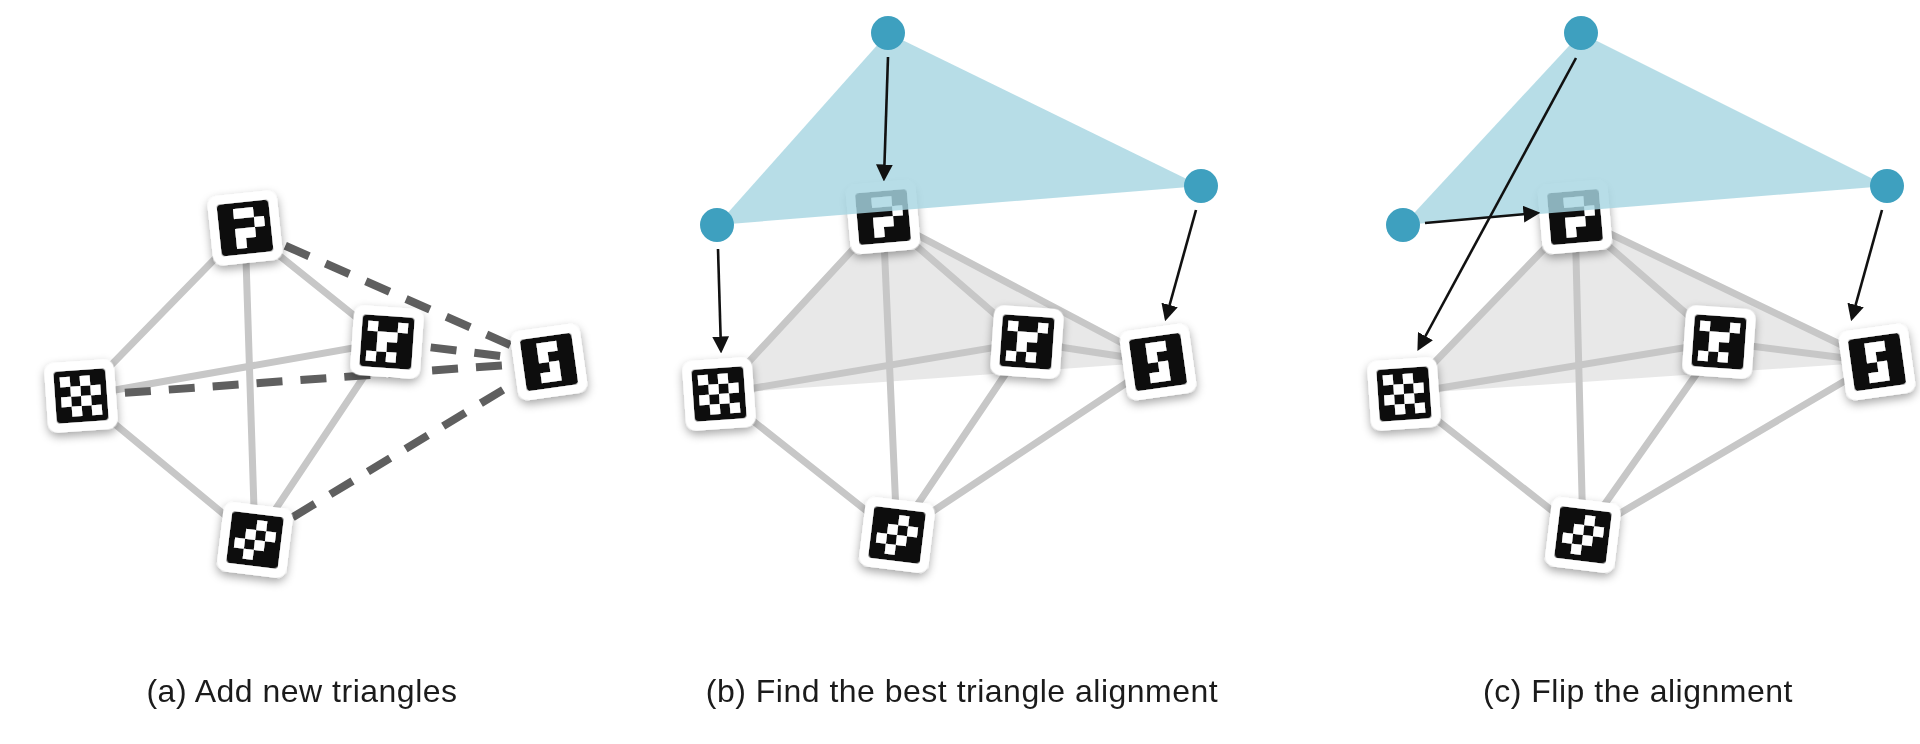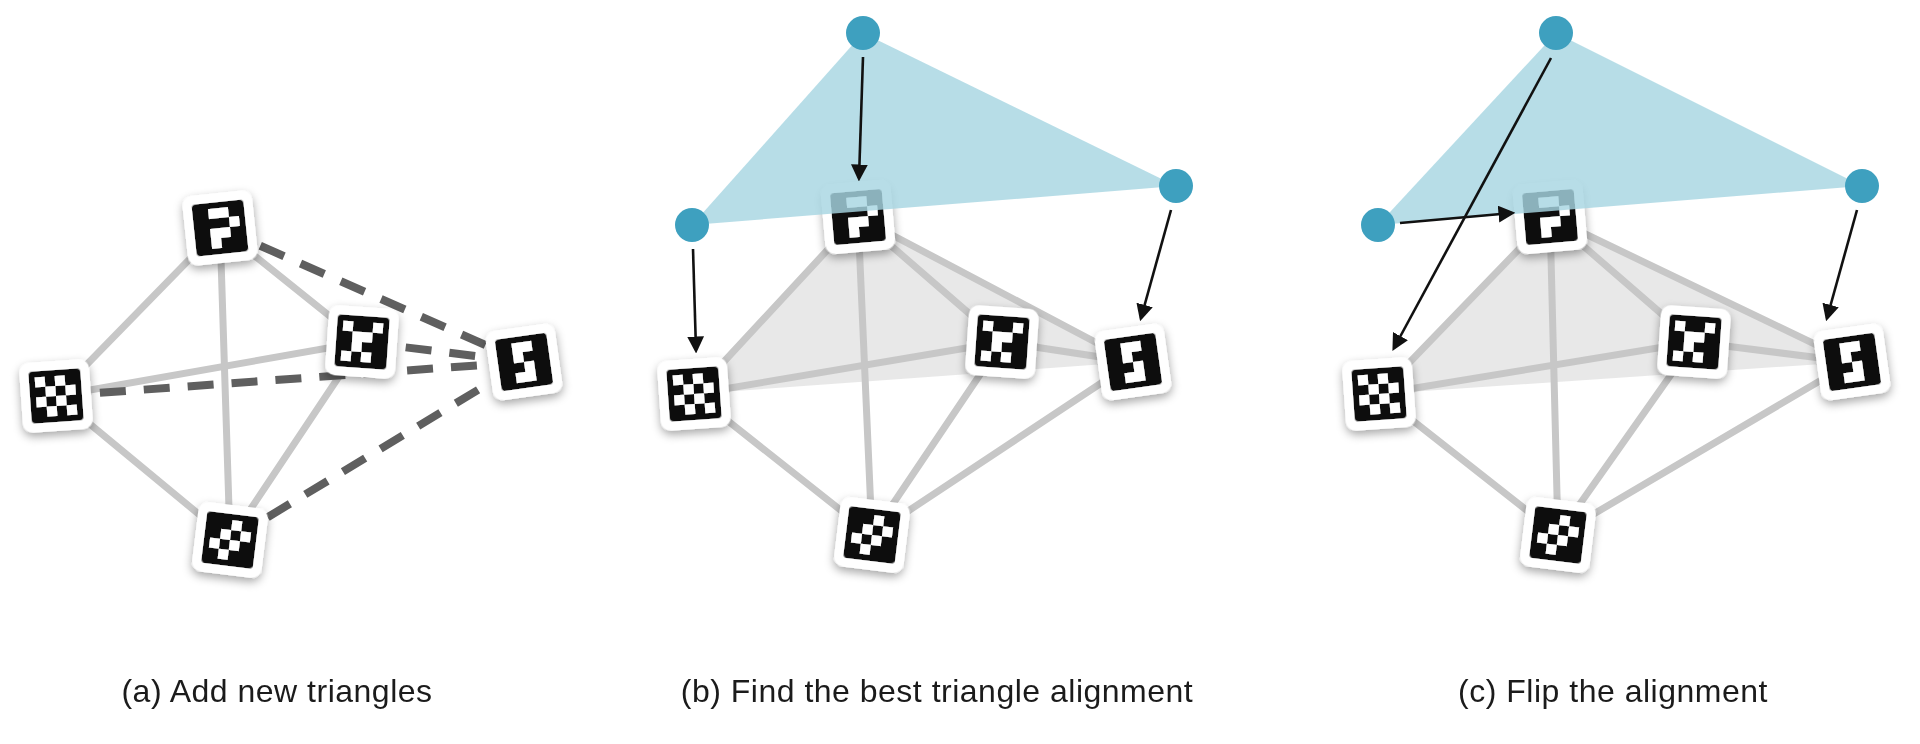--- a/index.html
+++ b/index.html
@@ -2,21 +2,21 @@
 <html style="--background: #ffffff; --triangle-fill: #a7d6e2; --vertex-dot: #3ea0bf; --edge-solid: #c7c7c7; --edge-dashed: #5f5f5f; --gray-region: #d9d9d9; --arrow: #111111; --marker-black: #101010; --caption-text: #1b1b1b;"><head>
 <meta charset="utf-8">
 <style>
   html,body{margin:0;padding:0;}
   body{
     width:1920px;height:744px;
     background:var(--background,#ffffff);
     font-family:"Liberation Sans",sans-serif;
     overflow:hidden;
   }
-  .figure-wrap{width:1572px;height:744px;position:relative;}
+  .figure-wrap{width:1572px;height:744px;position:relative;padding-left:25px;}
   svg{display:block;}
   .mk-border{fill:#ffffff;}
   .mk-body{fill:var(--marker-black,#101010);}
   .mk-cell{fill:#ffffff;}
   .edge{stroke:var(--edge-solid,#c7c7c7);stroke-width:7;fill:none;stroke-linecap:round;}
   .edge-dashed{stroke:var(--edge-dashed,#5f5f5f);stroke-width:8;stroke-dasharray:26 18;fill:none;stroke-linecap:butt;}
   .gray-region{fill:var(--gray-region,#d9d9d9);fill-opacity:0.6;stroke:none;}
   .blue-tri{fill:var(--triangle-fill,#a7d6e2);fill-opacity:0.82;stroke:none;}
   .vdot{fill:var(--vertex-dot,#3ea0bf);stroke:none;}
   .arrow{stroke:var(--arrow,#111111);stroke-width:2.6;fill:none;}

